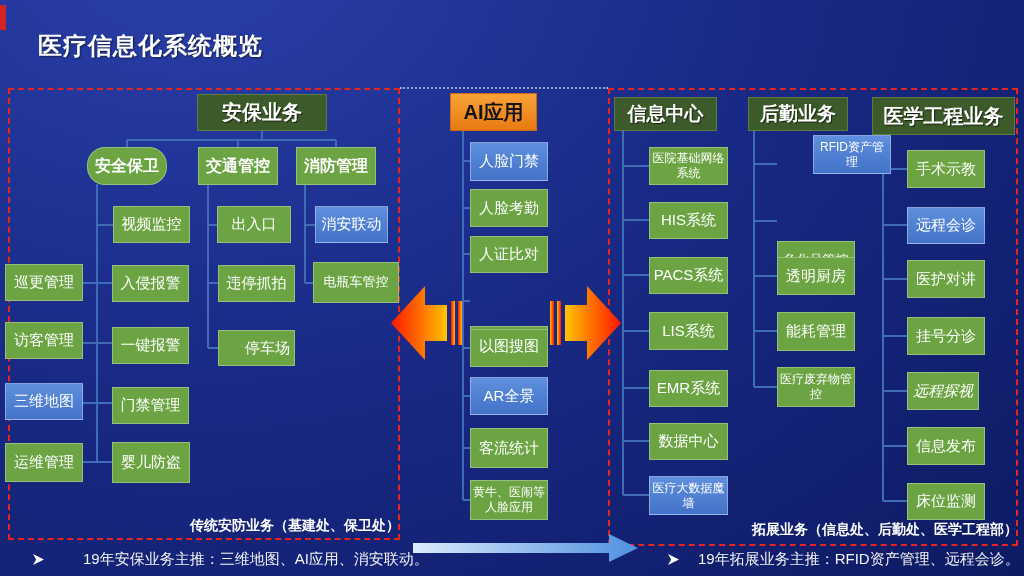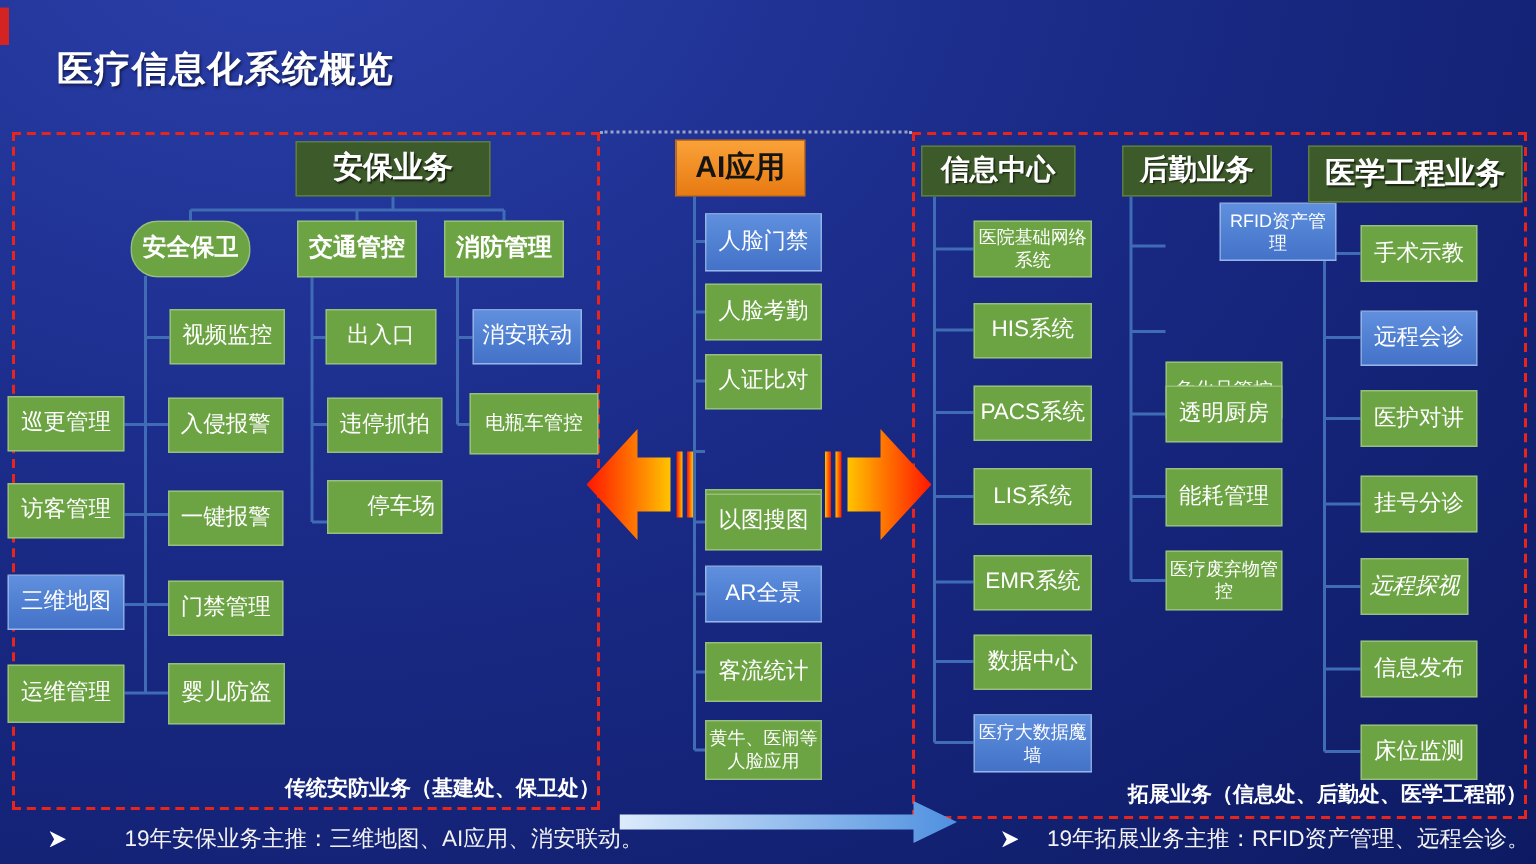--- a/index.html
+++ b/index.html
@@ -63,21 +63,21 @@
 
   <div class="box green" style="left:113px;top:206px;width:77px;height:37px;">视频监控</div>
   <div class="box green" style="left:217px;top:206px;width:74px;height:37px;">出入口</div>
   <div class="box blue" style="left:315px;top:206px;width:73px;height:37px;">消安联动</div>
   <div class="box green" style="left:5px;top:264px;width:78px;height:37px;">巡更管理</div>
   <div class="box green" style="left:112px;top:265px;width:77px;height:37px;">入侵报警</div>
   <div class="box green" style="left:218px;top:265px;width:77px;height:37px;">违停抓拍</div>
   <div class="box green sm" style="left:313px;top:262px;width:86px;height:41px;">电瓶车管控</div>
   <div class="box green" style="left:5px;top:322px;width:78px;height:37px;">访客管理</div>
   <div class="box green" style="left:112px;top:327px;width:77px;height:37px;">一键报警</div>
-  <div class="box green" style="left:218px;top:320px;width:77px;height:36px;padding-left:24px;">停车场</div>
+  <div class="box green" style="left:218px;top:330px;width:77px;height:36px;padding-left:24px;">停车场</div>
   <div class="box blue" style="left:5px;top:383px;width:78px;height:37px;">三维地图</div>
   <div class="box green" style="left:112px;top:387px;width:77px;height:37px;">门禁管理</div>
   <div class="box green" style="left:5px;top:443px;width:78px;height:39px;">运维管理</div>
   <div class="box green" style="left:112px;top:442px;width:78px;height:41px;">婴儿防盗</div>
 
   <div class="box ai-hdr" style="left:450px;top:93px;width:87px;height:38px;">AI应用</div>
   <div class="box blue" style="left:470px;top:142px;width:78px;height:39px;">人脸门禁</div>
   <div class="box green" style="left:470px;top:189px;width:78px;height:38px;">人脸考勤</div>
   <div class="box green" style="left:470px;top:236px;width:78px;height:37px;">人证比对</div>
   <div class="box green sm" style="left:470px;top:282px;width:78px;height:38px;margin-top:44px;">视频结构化</div>

